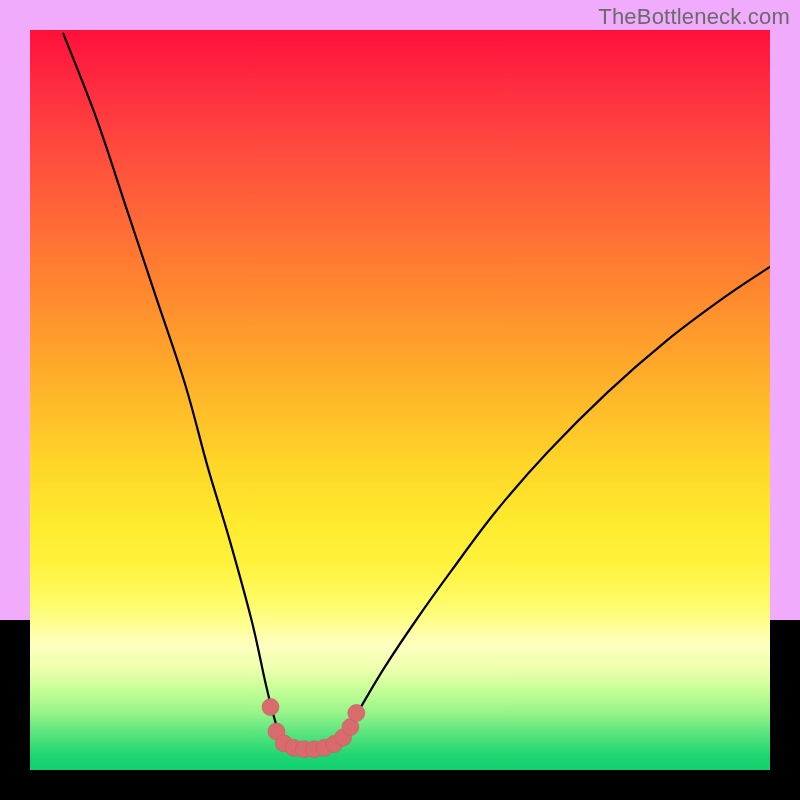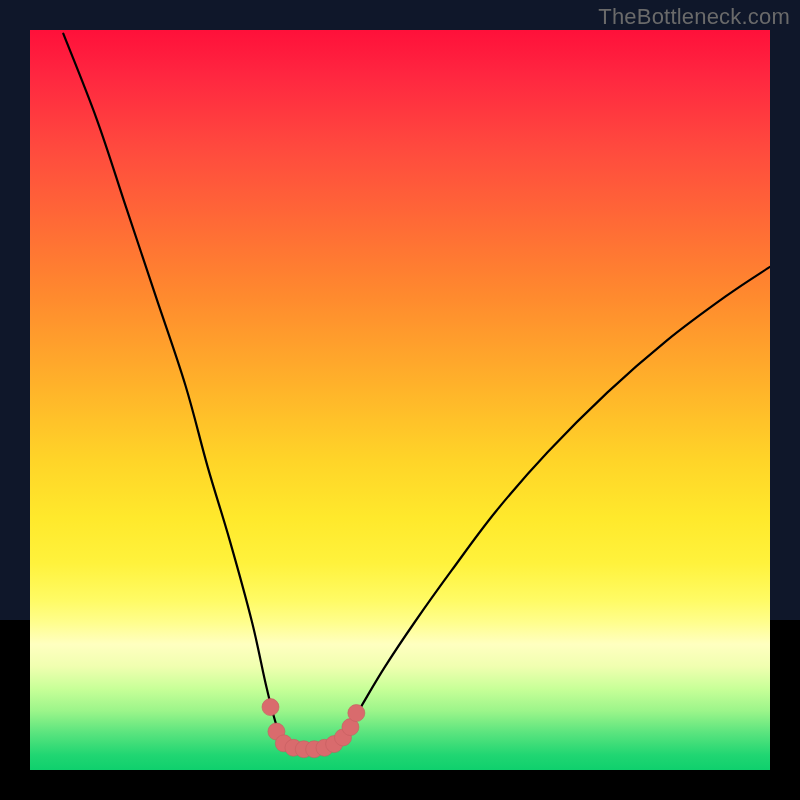--- a/index.html
+++ b/index.html
@@ -10,21 +10,21 @@
     overflow: hidden;
     background: #000;
     font-family: Arial, Helvetica, sans-serif;
   }
   .frame {
     position: absolute;
     left: 0;
     top: 0;
     width: 800px;
     height: 620px;
-    background: #0f172a;
+    background: #f0abfc;
   }
   .plot-area {
     position: absolute;
     left: 30px;
     top: 30px;
     width: 740px;
     height: 740px;
     background: linear-gradient(to bottom,
       #ff103a 0%,
       #ff2640 6%,

